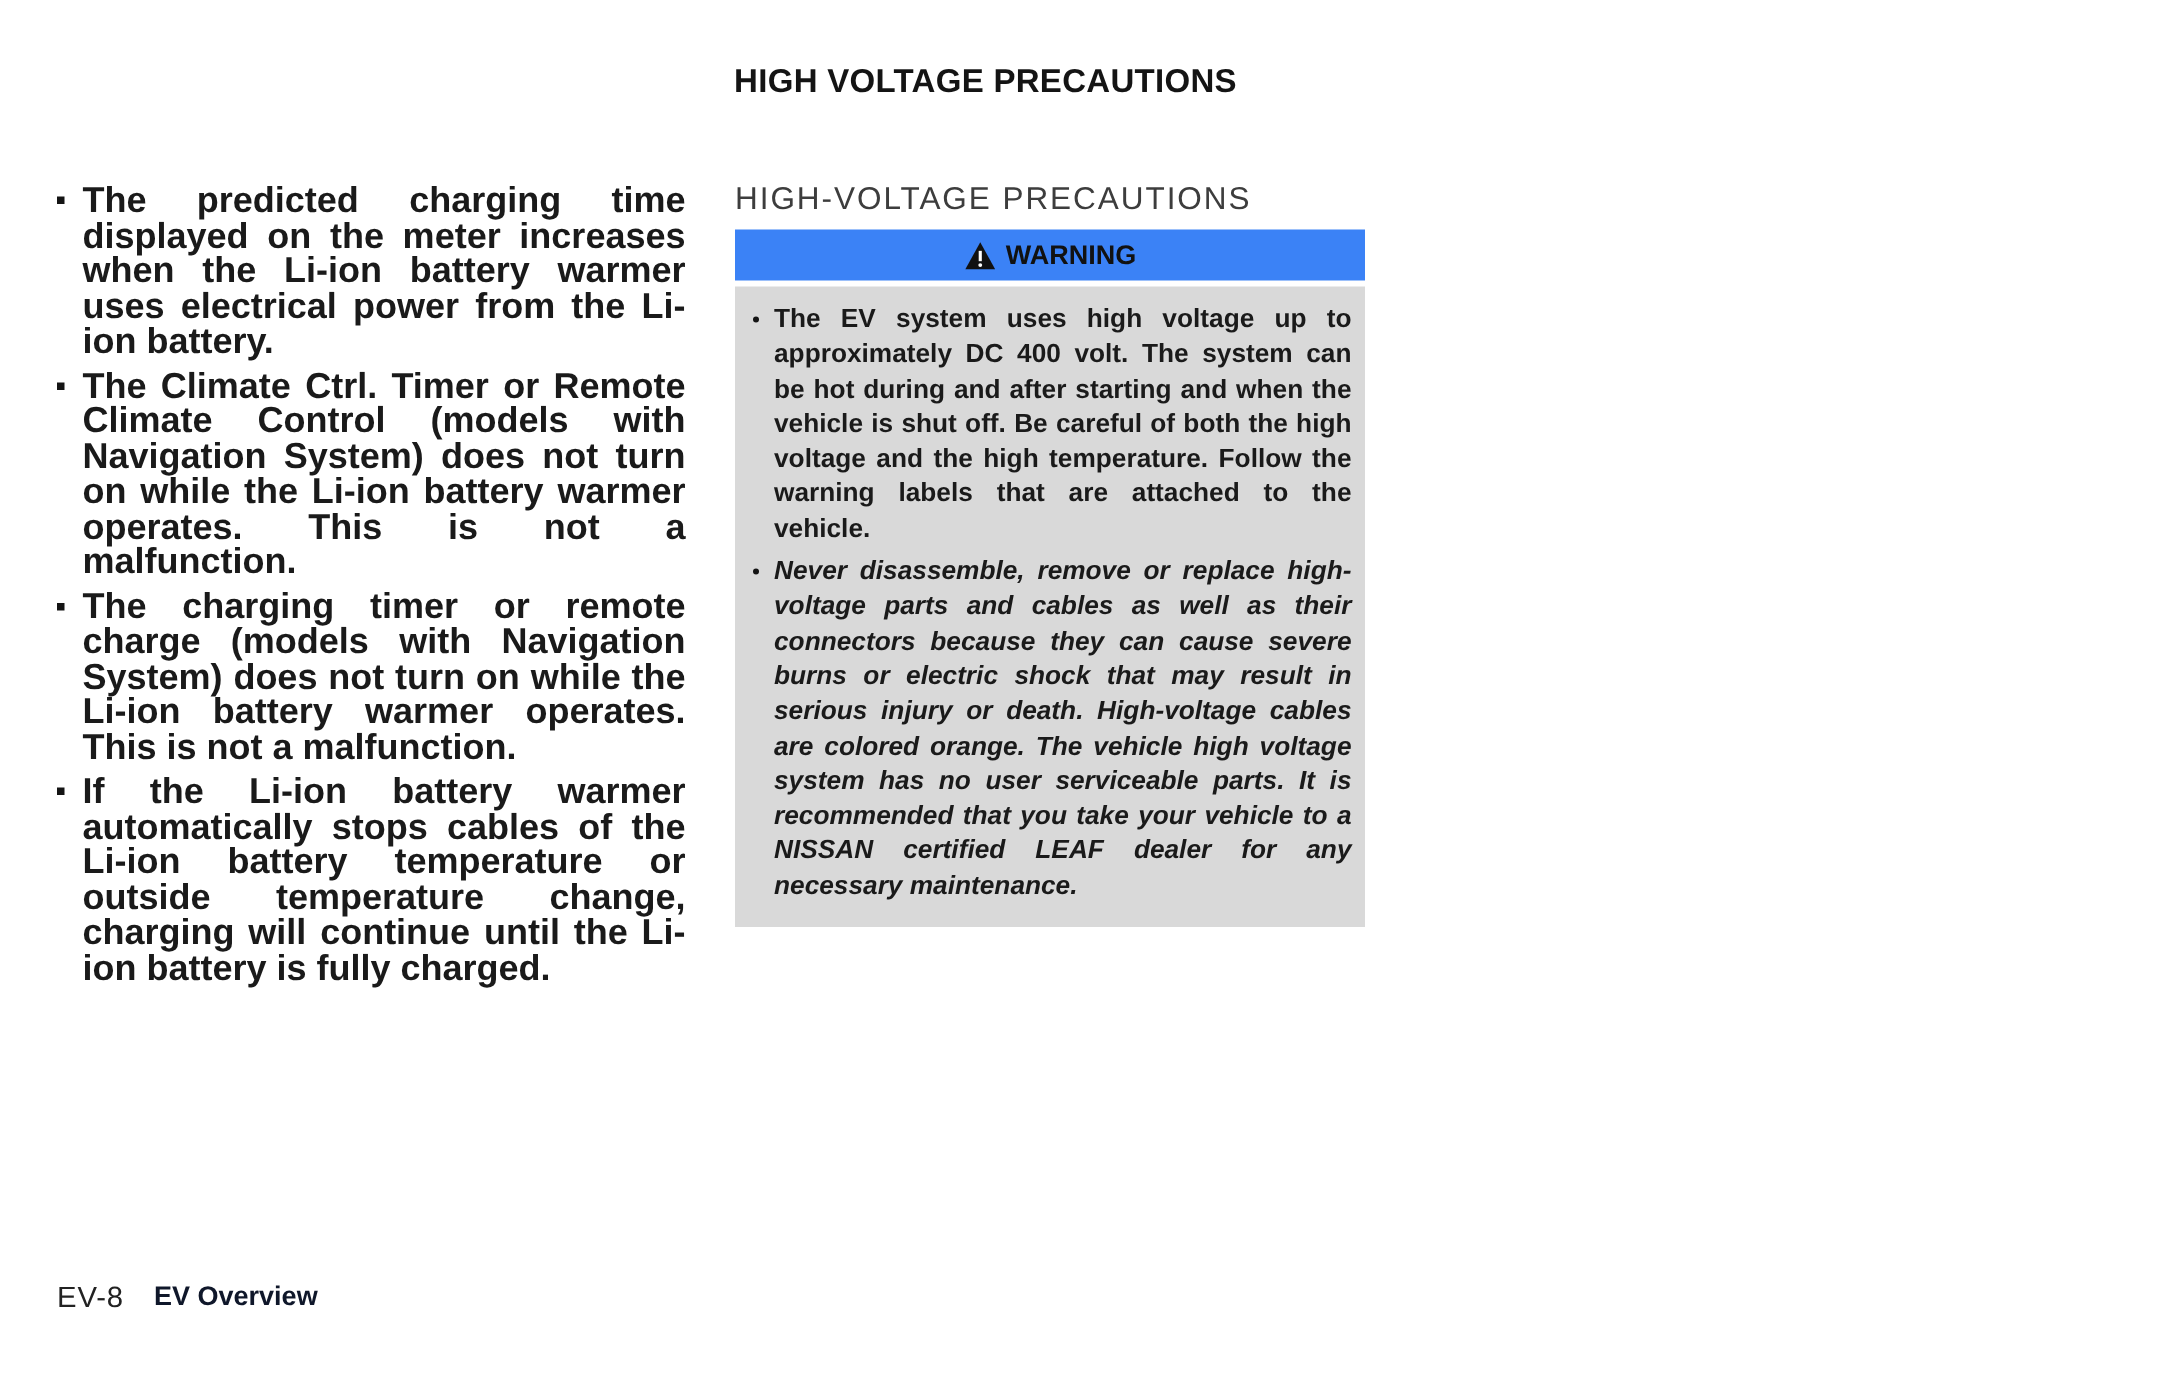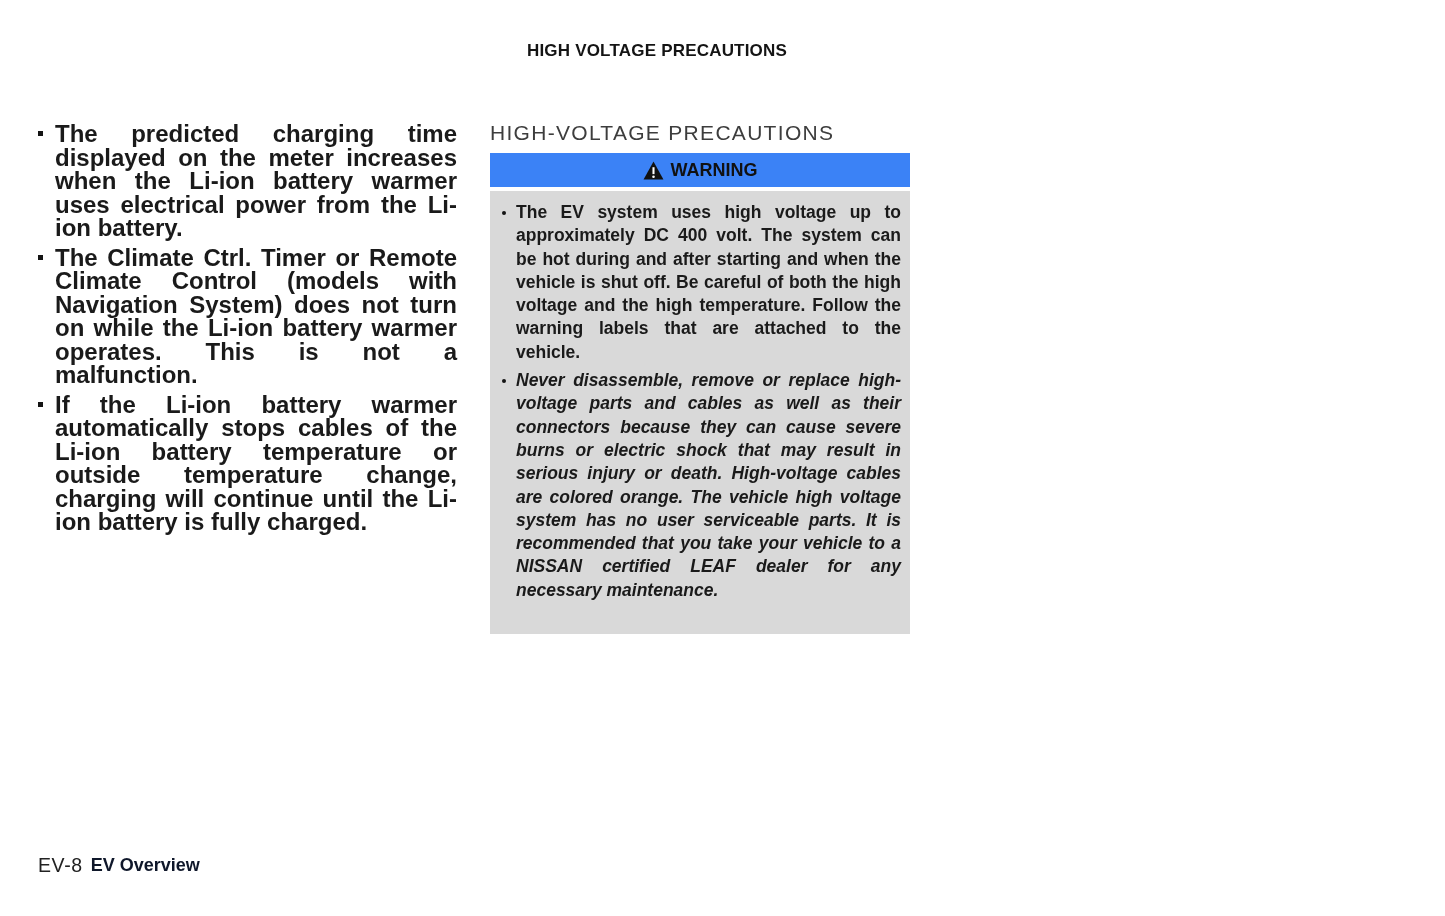--- a/index.html
+++ b/index.html
@@ -3,21 +3,21 @@
 <meta charset="utf-8">
 <style>
   * { margin:0; padding:0; box-sizing:border-box; }
   html, body { background:#ffffff; }
   .page {
     position:relative; width:1445px; height:916px; background:#ffffff;
     font-family:"Liberation Sans", sans-serif; color:#1a1a1a; overflow:hidden;
   }
   .page-title {
     position:absolute; top:41px; left:0; width:1314px; text-align:center;
-    font-size:17px; font-weight:bold; letter-spacing:0.2px; color:#141414;
+    font-size:22px; font-weight:bold; letter-spacing:0.2px; color:#141414;
   }
   
   .left-col { position:absolute; left:38px; top:122px; width:419px; }
   .bullet { display:flex; margin-bottom:6px; }
   .bullet .sq {
     flex:none; width:5px; height:5px; background:#141414; margin:9px 12px 0 0;
   }
   .bullet p {
     flex:1; text-align:justify; font-weight:bold;
     font-size:24px; line-height:23.5px; hyphens:auto;
@@ -27,51 +27,55 @@
   .section-heading {
     font-size:21px; font-weight:normal; letter-spacing:1.3px;
     color:#3d3d3d; margin-bottom:8px; white-space:nowrap;
   }
   .warn-header {
     background:#3b82f6; height:34px; display:flex; align-items:center;
     justify-content:center; gap:7px; font-weight:bold; font-size:18px;
     color:#111; margin-bottom:4px;
   }
   .warn-icon { display:inline-flex; align-items:center; }
-  .warn-body { background:#d9d9d9; padding:10px 9px 20px 8px; }
+  .warn-body { background:#d9d9d9; padding:10px 9px 4px 8px; }
   .wbullet { display:flex; margin-bottom:5px; }
   .wbullet:last-child { margin-bottom:12px;font-style:italic; }
   .wbullet .dot {
     flex:none; width:4px; height:4px; border-radius:50%;
     background:#141414; margin:10px 10px 0 4px;
   }
   .wbullet p {
     flex:1; text-align:justify; font-weight:bold;
     font-size:17.5px; line-height:23.3px; hyphens:auto;
   }
   
-  .footer { position:absolute; left:38px; top:854px; display:flex; align-items:center; gap:8px; }
+  .footer { position:absolute; left:38px; top:854px; display:flex; align-items:flex-start; gap:20px; }
   .footer .pnum { font-size:19.5px; letter-spacing:0.6px; color:#222; font-weight:normal; }
   .footer .sname { font-size:18px; font-weight:bold; color:#0f172a; }
 </style>
 </head>
 <body>
 
 <div class="page">
 
   <h1 class="page-title">HIGH VOLTAGE PRECAUTIONS</h1>
 
   <div class="left-col">
     <div class="bullet">
       <span class="sq"></span>
       <p>The predicted charging time displayed on the meter increases when the Li-ion battery warmer uses electrical power from the Li-ion battery.</p>
     </div>
     <div class="bullet">
       <span class="sq"></span>
       <p>The Climate Ctrl. Timer or Remote Climate Control (models with Navigation System) does not turn on while the Li-ion battery warmer operates. This is not a malfunction.</p>
+    </div>
+    <div class="bullet">
+      <span class="sq"></span>
+      <p>The charging timer or remote charge (models with Navigation System) does not turn on while the Li-ion battery warmer operates. This is not a malfunction.</p>
     </div>
     <div class="bullet">
       <span class="sq"></span>
       <p>If the Li-ion battery warmer automatically stops cables of the Li-ion battery temperature or outside temperature change, charging will continue until the Li-ion battery is fully charged.</p>
     </div>
   </div>
 
   <div class="right-col">
     <h2 class="section-heading">HIGH-VOLTAGE PRECAUTIONS</h2>
 

